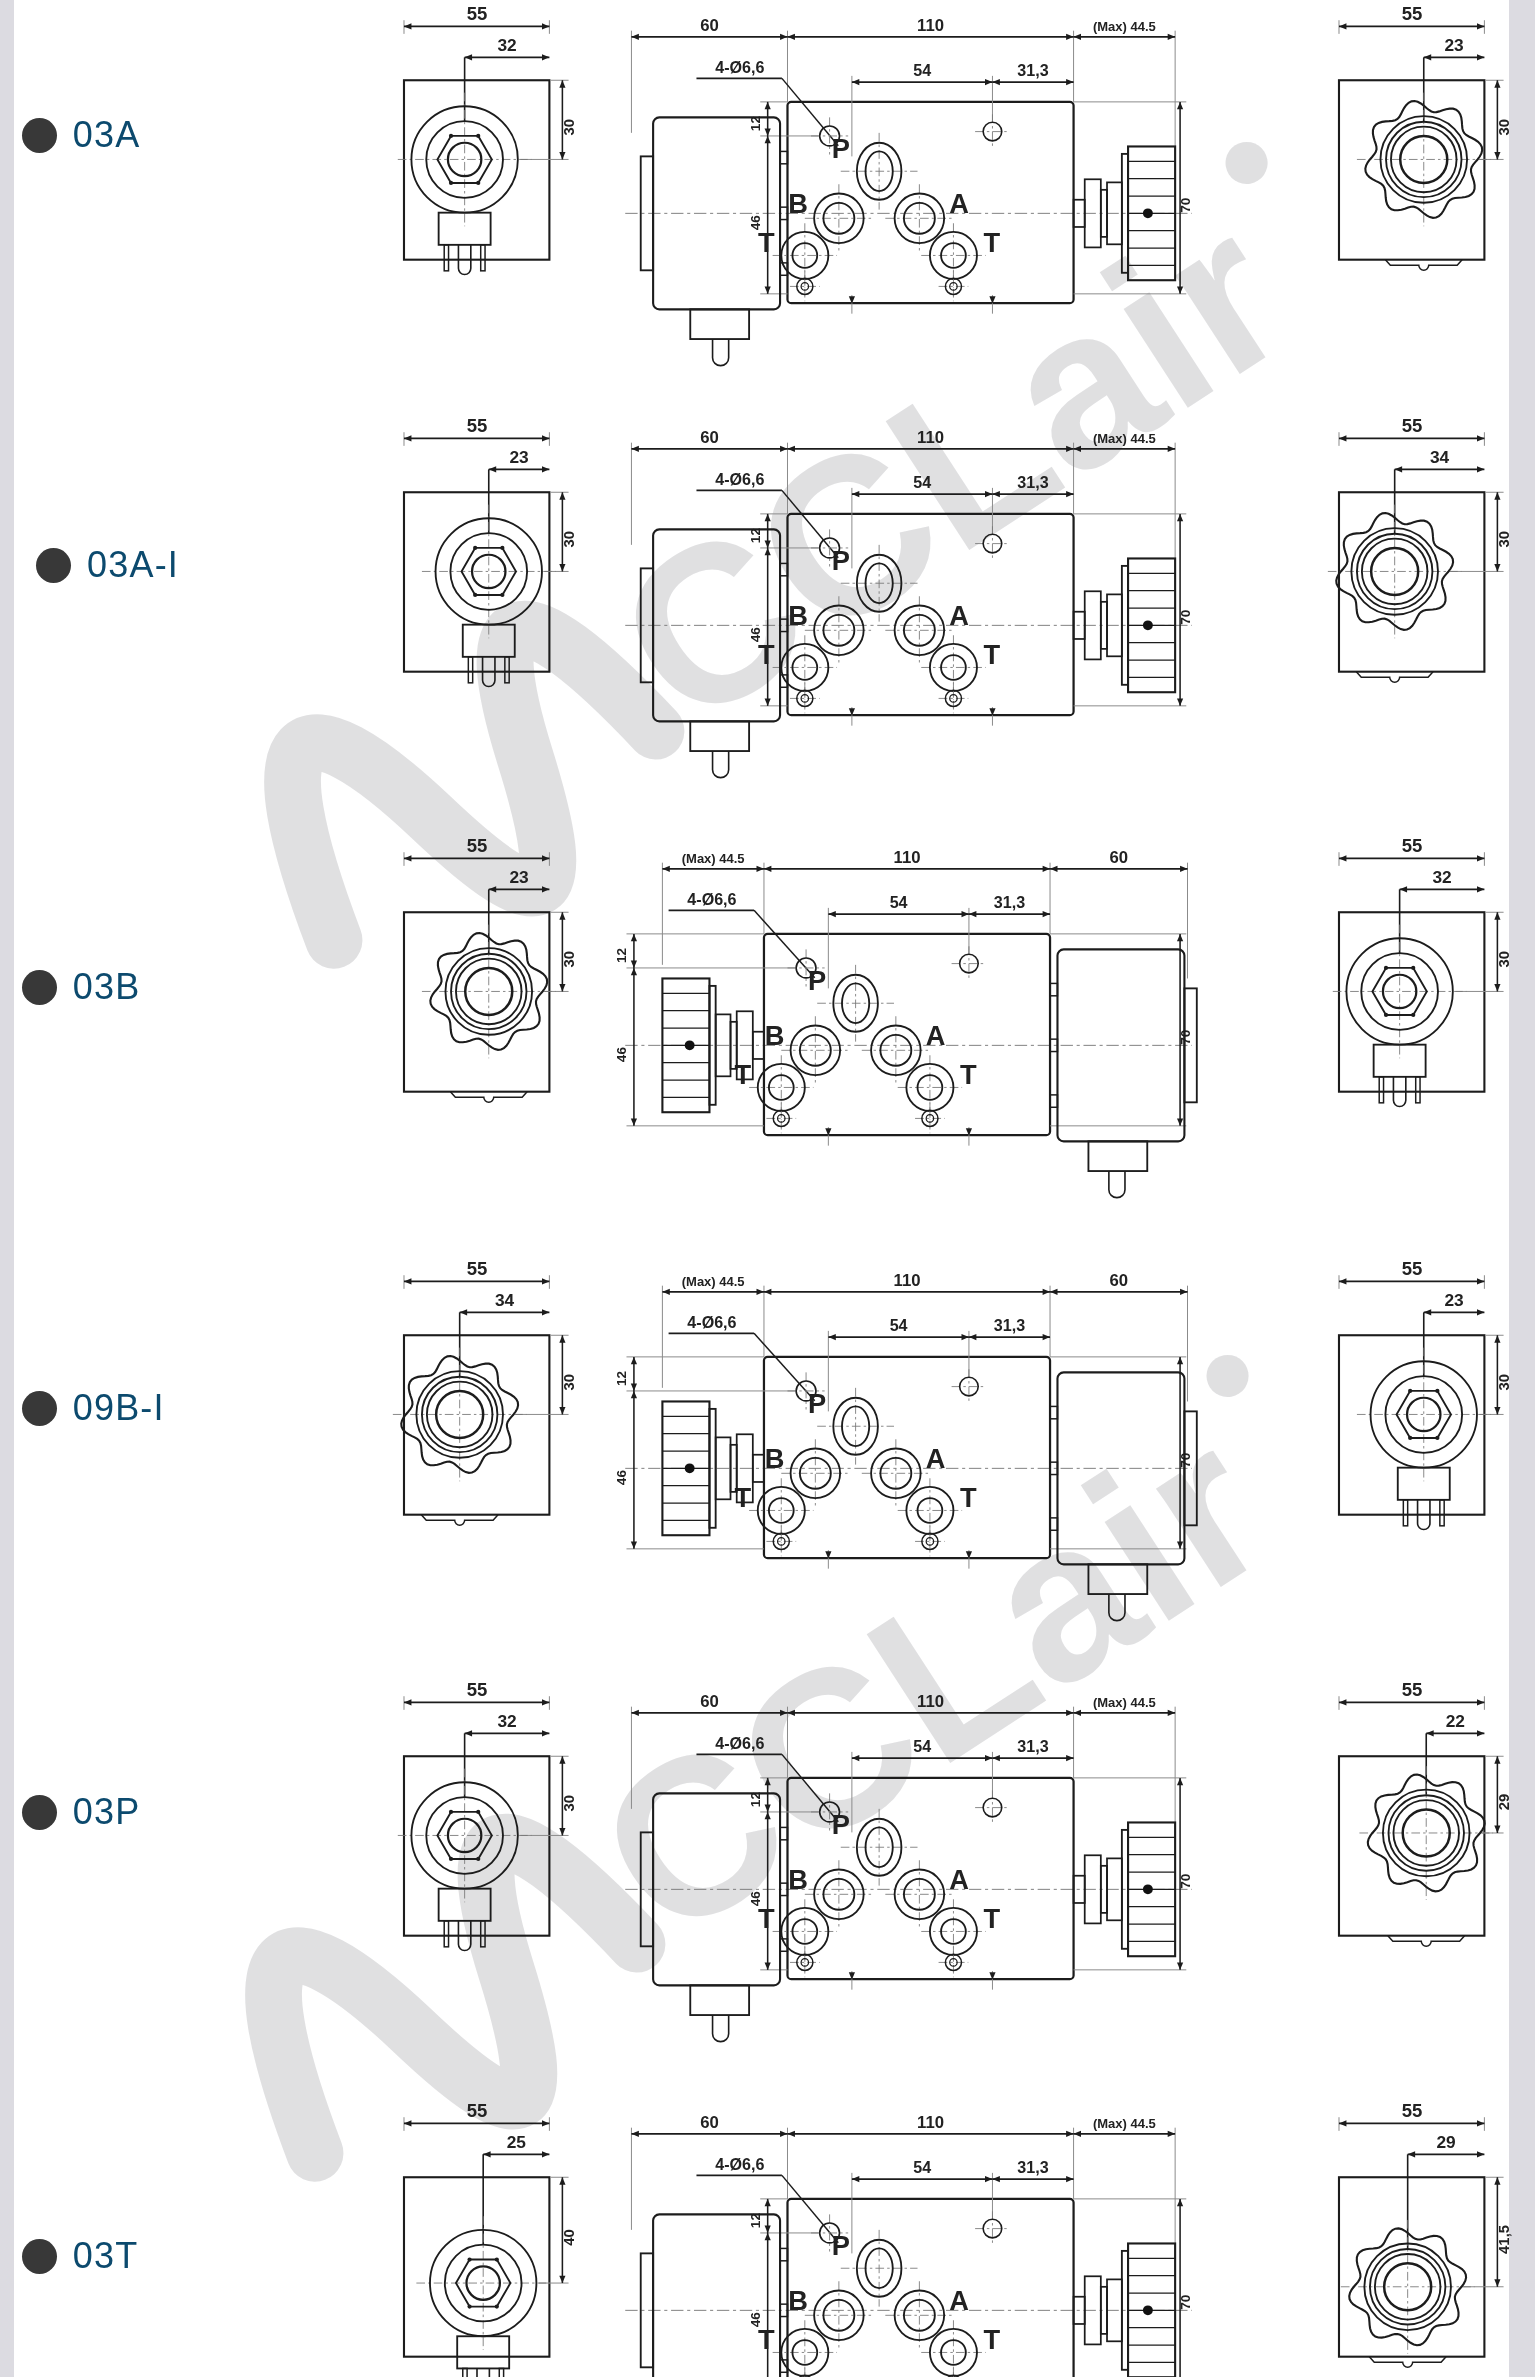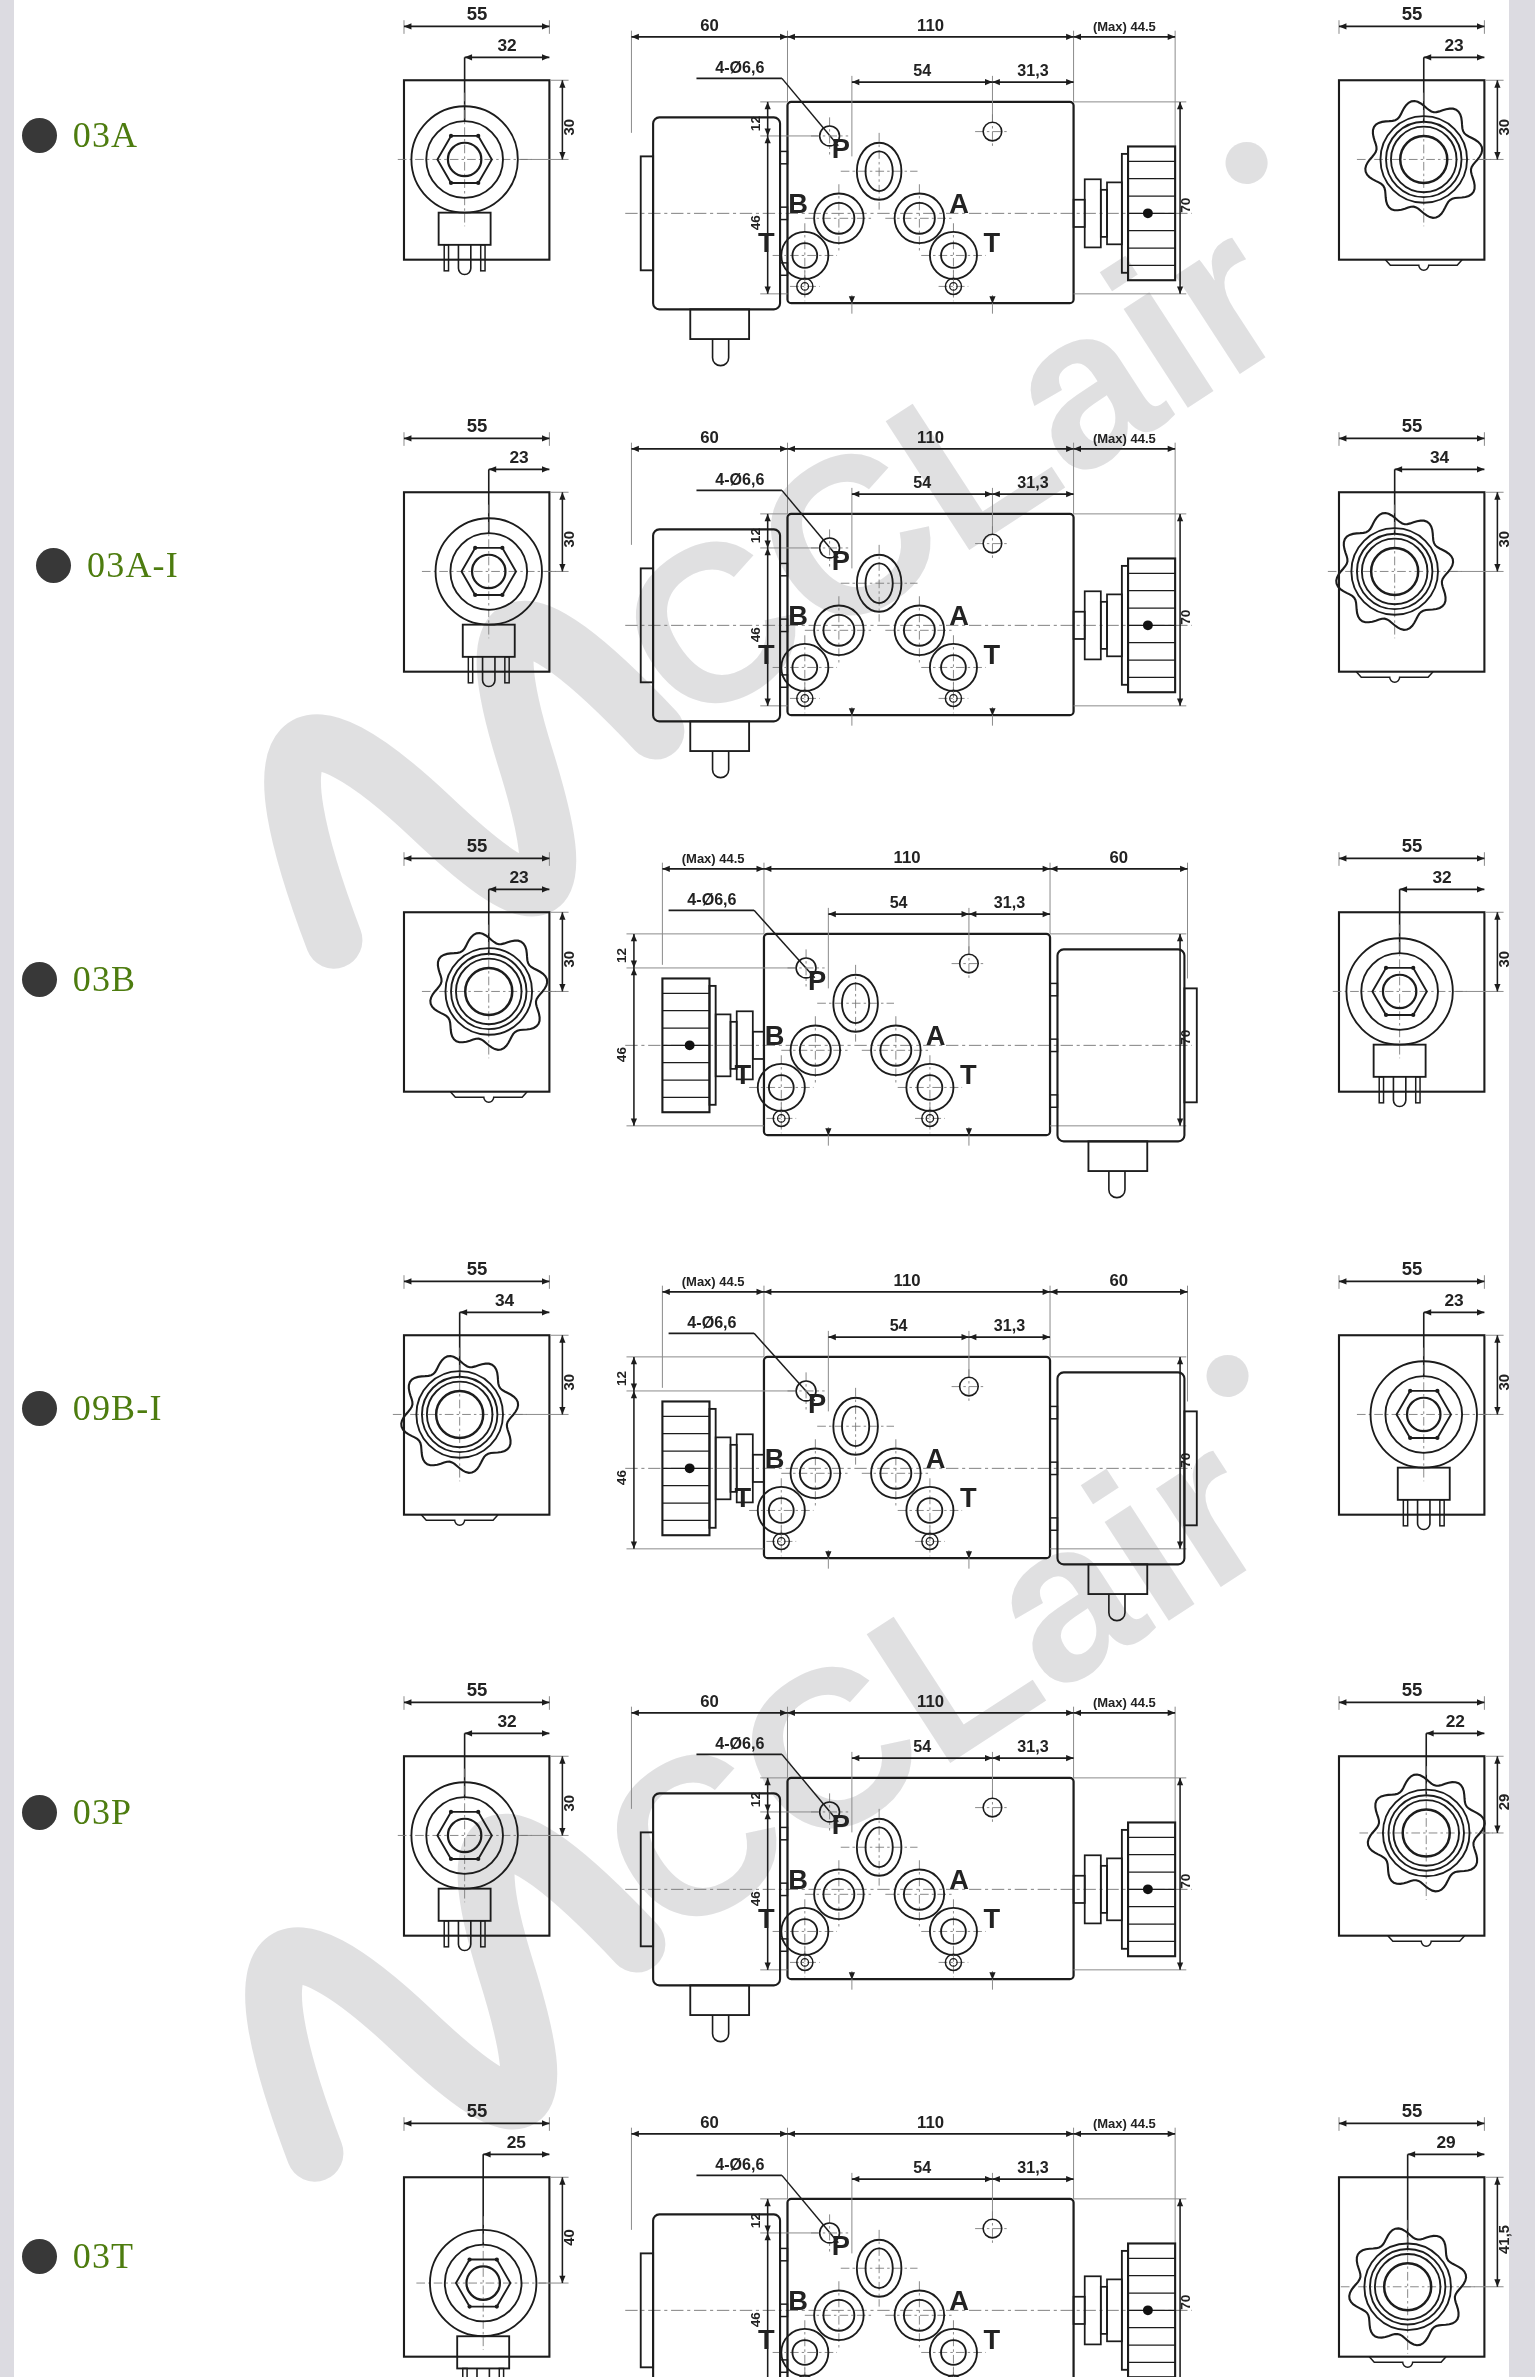--- a/index.html
+++ b/index.html
@@ -5,21 +5,21 @@
   html,body{margin:0;padding:0;background:#9a9a9a;}
   .page{position:relative;width:1535px;height:2377px;background:#ffffff;overflow:hidden;
         font-family:"Liberation Sans",sans-serif;}
   .edge-strip{position:absolute;top:0;height:2377px;background:#dcdbe1;}
   .edge-strip.left{left:0;width:13.6px;}
   .edge-strip.right{left:1509px;width:27px;}
   .wm{position:absolute;pointer-events:none;opacity:.55;}
   .row{position:absolute;left:0;width:1535px;height:322px;}
   .row-label{position:absolute;display:flex;align-items:center;gap:16px;}
   .bullet{width:35px;height:35px;border-radius:50%;background:#383838;}
-  .code{font-size:36px;color:#4d7c0f;letter-spacing:1.2px;font-family:Liberation Serif, serif;}
+  .code{font-size:36px;color:#0c4a6e;letter-spacing:1.2px;}
   svg{overflow:visible;}
   svg text{font-family:"Liberation Sans",sans-serif;}
   .view{position:absolute;top:0;}
   
   .ln  {stroke:#1c1c1c;fill:none;}
   .thin{stroke:#8a8a8a;fill:none;}
   .cl  {stroke:#777;fill:none;}
 </style>
 </head>
 <body>
@@ -418,21 +418,21 @@
             <line class="cl" x1="132" y1="135" x2="132" y2="351" stroke-width="1.4" stroke-dasharray="14,5,4,5"></line>
             <path class="ln" d="M219.0,243.0L215.2,247.4L211.9,251.4L209.5,255.3L208.3,259.2L208.5,263.5L209.7,268.2L211.5,273.5L213.2,279.1L214.2,284.9L214.1,290.4L212.5,295.3L209.3,299.2L204.8,302.0L199.4,303.7L193.5,304.5L187.8,304.9L182.5,305.4L178.1,306.5L174.5,308.5L171.6,311.6L169.1,315.8L166.6,320.8L163.8,326.0L160.5,330.8L156.5,334.6L151.9,336.9L146.9,337.4L141.8,336.2L136.7,333.5L132.0,330.0L127.6,326.2L123.6,322.9L119.7,320.5L115.8,319.3L111.5,319.5L106.8,320.7L101.5,322.5L95.9,324.2L90.1,325.2L84.6,325.1L79.7,323.5L75.8,320.3L73.0,315.8L71.3,310.4L70.5,304.5L70.1,298.8L69.6,293.5L68.5,289.1L66.5,285.5L63.4,282.6L59.2,280.1L54.2,277.6L49.0,274.8L44.2,271.5L40.4,267.5L38.1,262.9L37.6,257.9L38.8,252.8L41.5,247.7L45.0,243.0L48.8,238.6L52.1,234.6L54.5,230.7L55.7,226.8L55.5,222.5L54.3,217.8L52.5,212.5L50.8,206.9L49.8,201.1L49.9,195.6L51.5,190.7L54.7,186.8L59.2,184.0L64.6,182.3L70.5,181.5L76.2,181.1L81.5,180.6L85.9,179.5L89.5,177.5L92.4,174.4L94.9,170.2L97.4,165.2L100.2,160.0L103.5,155.2L107.5,151.4L112.1,149.1L117.1,148.6L122.2,149.8L127.3,152.5L132.0,156.0L136.4,159.8L140.4,163.1L144.3,165.5L148.2,166.7L152.5,166.5L157.2,165.3L162.5,163.5L168.1,161.8L173.9,160.8L179.4,160.9L184.3,162.5L188.2,165.7L191.0,170.2L192.7,175.6L193.5,181.5L193.9,187.2L194.4,192.5L195.5,196.9L197.5,200.5L200.6,203.4L204.8,205.9L209.8,208.4L215.0,211.2L219.8,214.5L223.6,218.5L225.9,223.1L226.4,228.1L225.2,233.2L222.5,238.3L219.0,243.0Z" stroke-width="3.4"></path>
             <circle class="ln" cx="132" cy="243" r="70" stroke-width="3"></circle>
             <circle class="ln" cx="132" cy="243" r="61" stroke-width="3"></circle>
             <circle class="ln" cx="132" cy="243" r="53" stroke-width="3"></circle>
             <circle class="ln" cx="132" cy="243" r="38" stroke-width="4"></circle>
             <path class="ln" d="M70,405 l8,9 h46 a8,8 0 0 0 16,0 h46 l8,-9" stroke-width="2.4"></path>
           </svg></div>
       </div>
       <div class="row" style="top: 841px;">
-        <div class="row-label" style="left:21.7px;top:117px">
+        <div class="row-label" style="left:21.7px;top:125px">
           <div class="bullet"></div>
           <div class="code">03B</div>
         </div>
         <div class="view" style="left:378px"><svg width="198" height="291" viewBox="0 0 320 470">
             <rect class="ln" x="42" y="115" width="235" height="290" stroke-width="3.4"></rect>
             <line class="thin" x1="42" y1="18" x2="42" y2="40" stroke-width="1.6"></line>
             <line class="thin" x1="277" y1="18" x2="277" y2="40" stroke-width="1.6"></line>
             <line class="ln" x1="42" y1="28" x2="277" y2="28" stroke-width="3"></line>
             <path d="M42,28 l12,-5 v10 z" fill="#1c1c1c"></path>
             <path d="M277,28 l-12,-5 v10 z" fill="#1c1c1c"></path>

